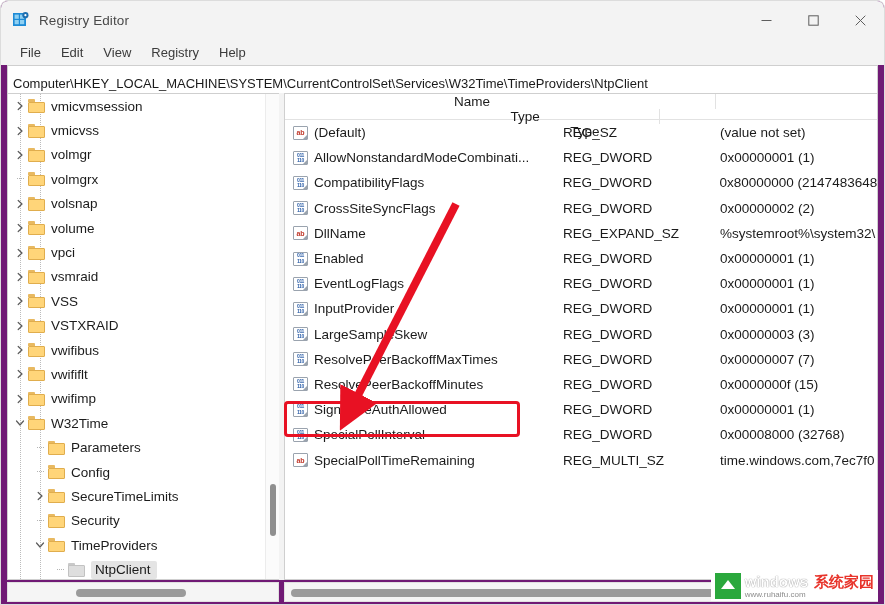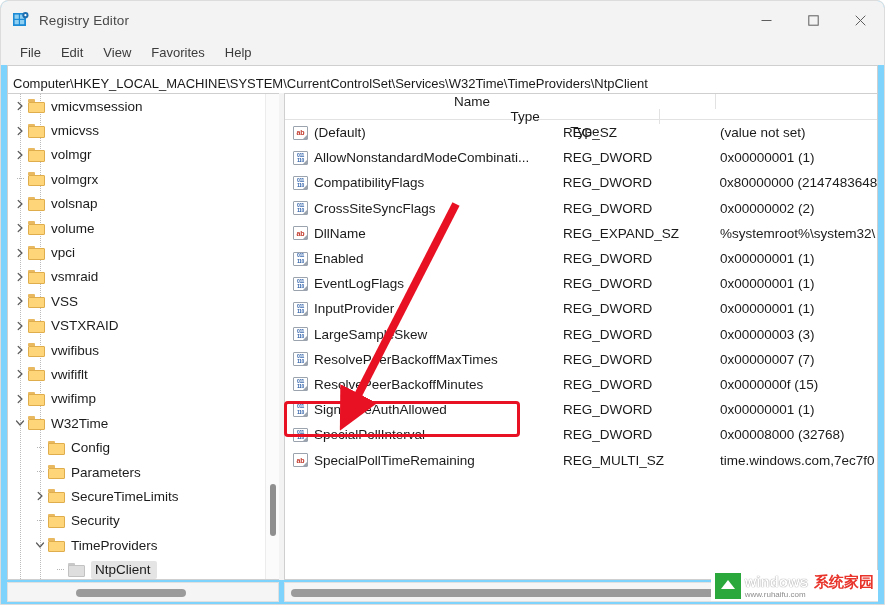--- a/index.html
+++ b/index.html
@@ -5,21 +5,21 @@
   html, body {
     margin: 0; padding: 0;
     width: 885px; height: 605px;
     overflow: hidden;
     background: #ffffff;
     font-family: "Liberation Sans", sans-serif;
   }
   #app {
     position: relative;
     width: 885px; height: 605px;
-    background: #7dd3fc;
+    background: #701a75;
     border: 1px solid #dcdcdc;
     box-sizing: border-box;
     border-radius: 8px 8px 0 0;
     overflow: hidden;
   }
 
   
   .titlebar {
     height: 38px;
     display: flex;
@@ -397,21 +397,21 @@
             <line x1="10.3" y1="0.7" x2="0.7" y2="10.3" stroke="currentColor" stroke-width="1"></line>
           </svg>
       </div>
     </div>
   </div>
 
   <div class="menubar">
     <div class="menu-item">File</div>
     <div class="menu-item">Edit</div>
     <div class="menu-item">View</div>
-    <div class="menu-item">Favorites</div>
+    <div class="menu-item">Registry</div>
     <div class="menu-item">Help</div>
   </div>
 
   <div class="addressbar">
     <span>Computer\HKEY_LOCAL_MACHINE\SYSTEM\CurrentControlSet\Services\W32Time\TimeProviders\NtpClient</span>
   </div>
 
   <div class="content">
 
     <div class="pane tree-pane">
@@ -585,31 +585,31 @@
             <span class="tlabel">W32Time</span>
           </div>
           <div class="tnode" style="padding-left: 24px;">
             <div class="guide">
               <i></i>
             </div>
             <div class="folder">
               <div class="tab"></div>
               <div class="body"></div>
             </div>
-            <span class="tlabel">Config</span>
+            <span class="tlabel">Parameters</span>
           </div>
           <div class="tnode" style="padding-left: 24px;">
             <div class="guide">
               <i></i>
             </div>
             <div class="folder">
               <div class="tab"></div>
               <div class="body"></div>
             </div>
-            <span class="tlabel">Parameters</span>
+            <span class="tlabel">Config</span>
           </div>
           <div class="tnode" style="padding-left: 24px;">
             <div class="chev">
               <svg width="10" height="10" viewBox="0 0 10 10">
                 <path d="M3.2 1.5 L7 5 L3.2 8.5" fill="none" stroke="#5b5b5b" stroke-width="1.2" stroke-linecap="round" stroke-linejoin="round"></path>
               </svg>
             </div>
             <div class="folder">
               <div class="tab"></div>
               <div class="body"></div>

